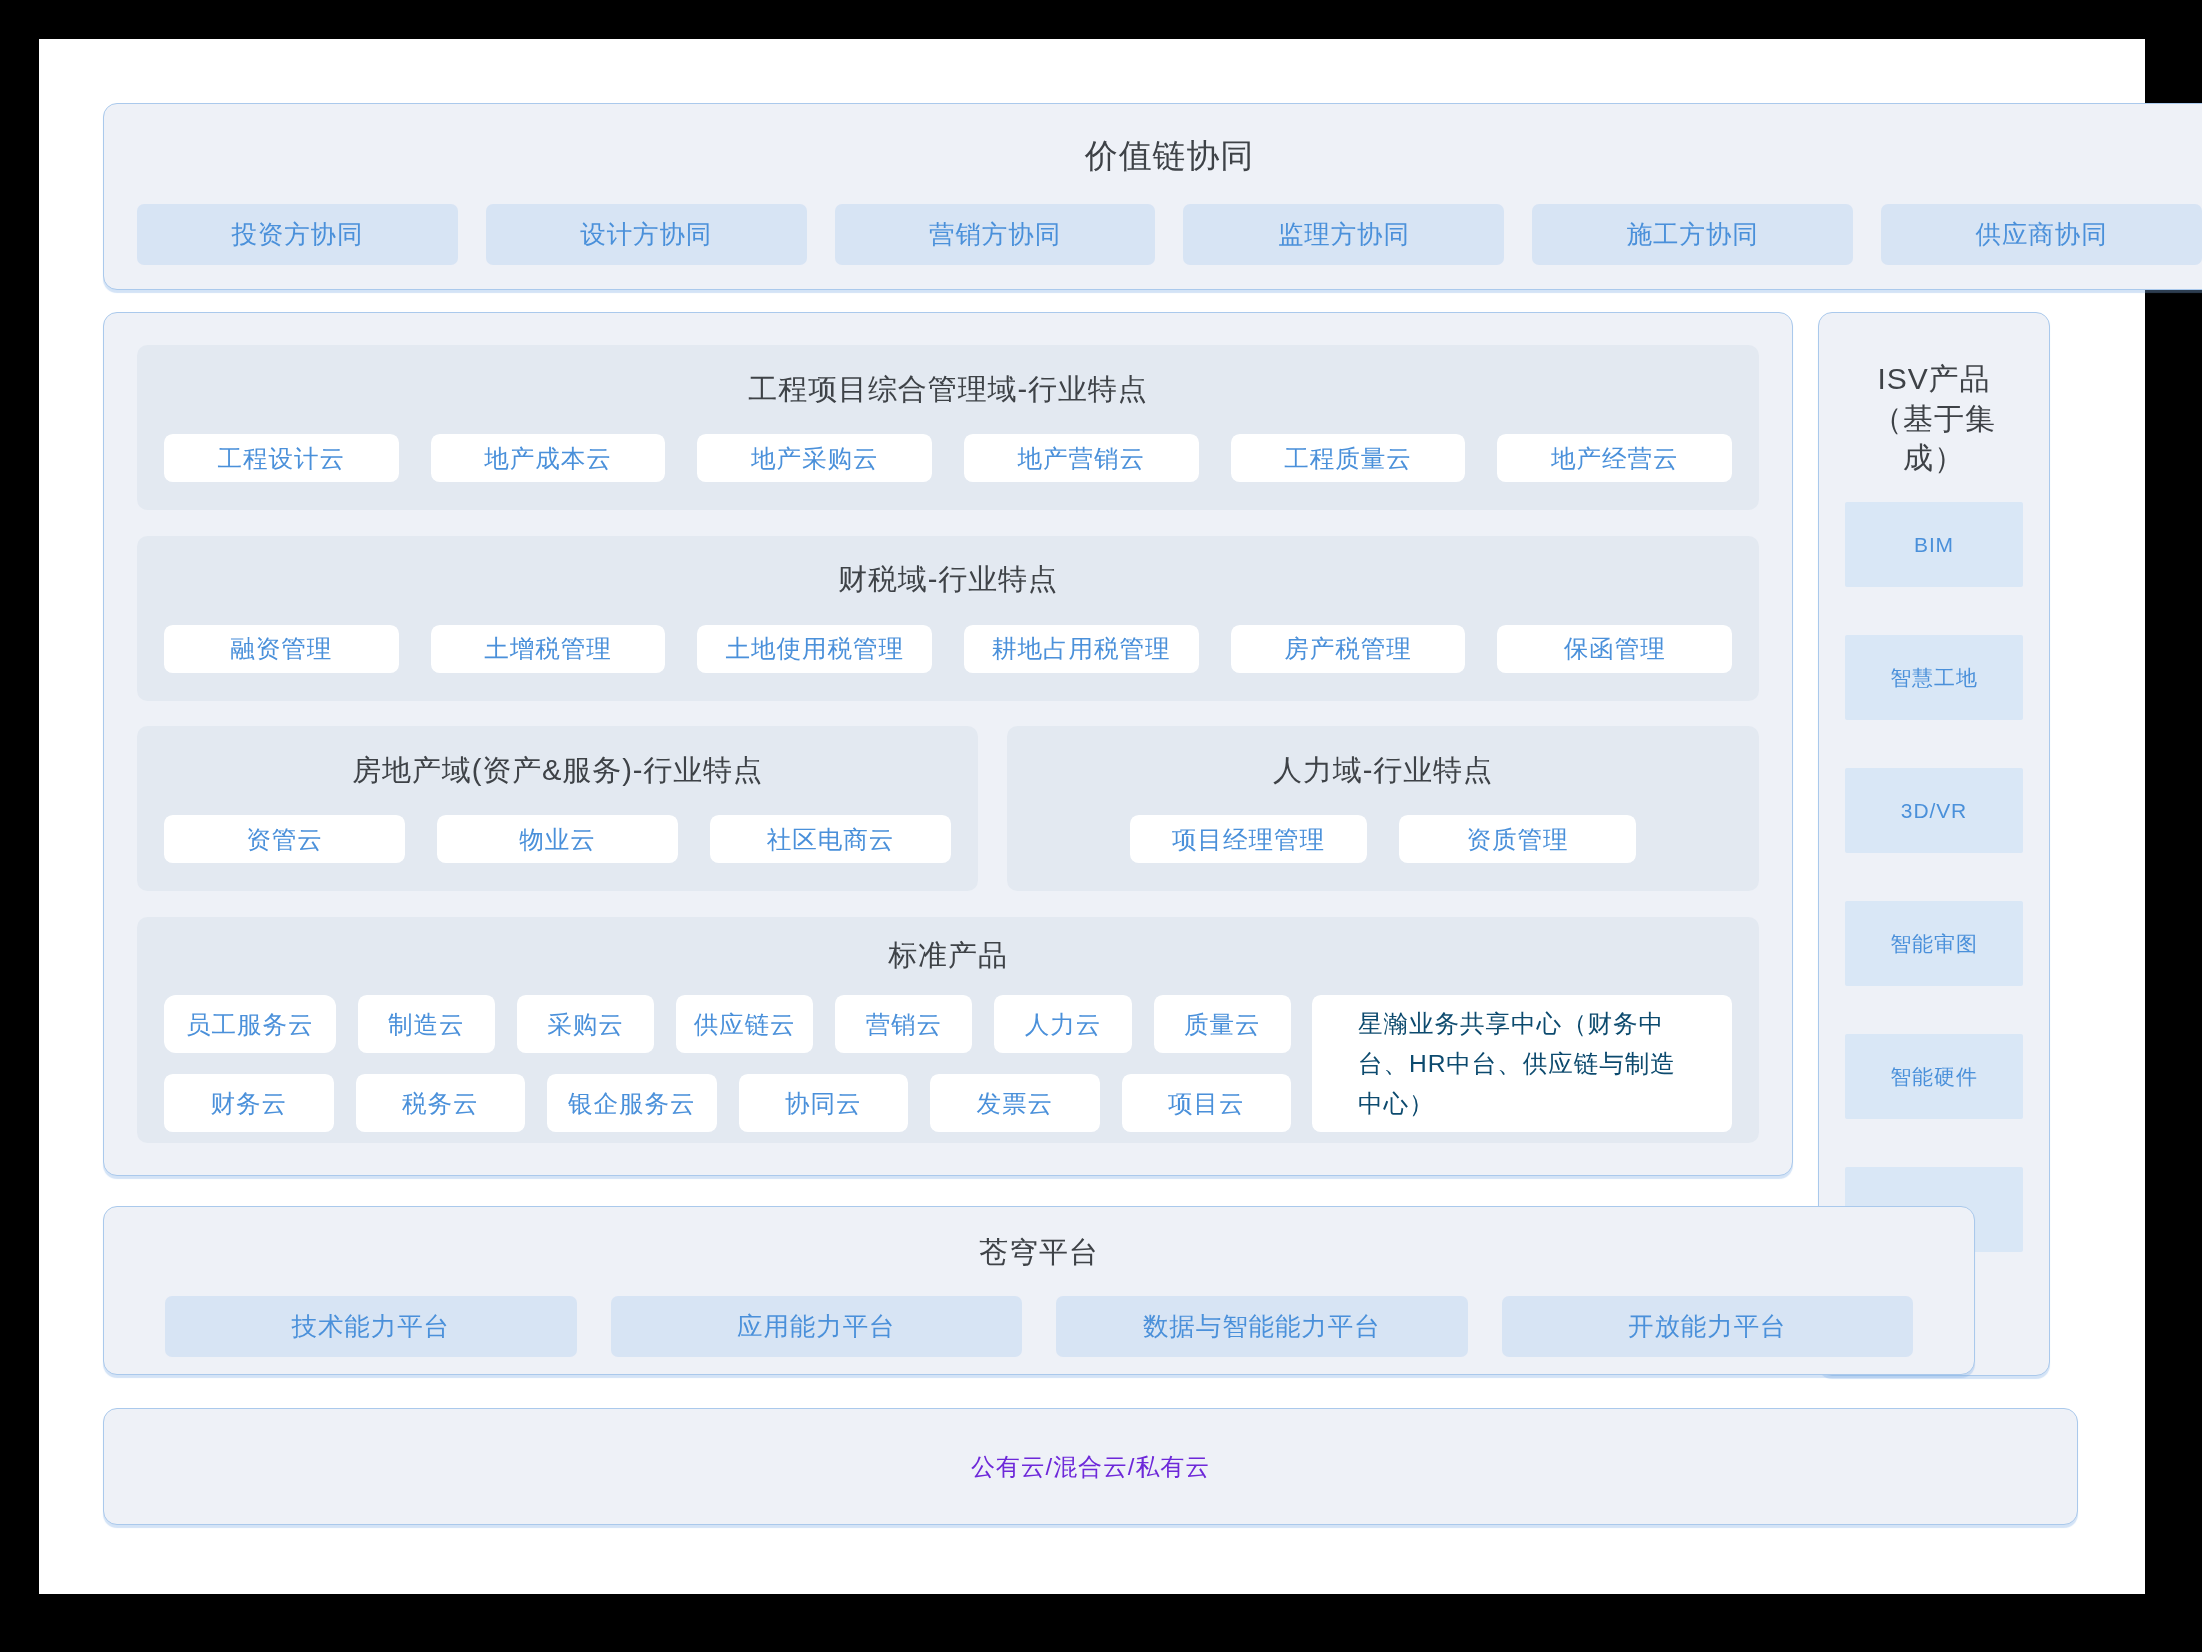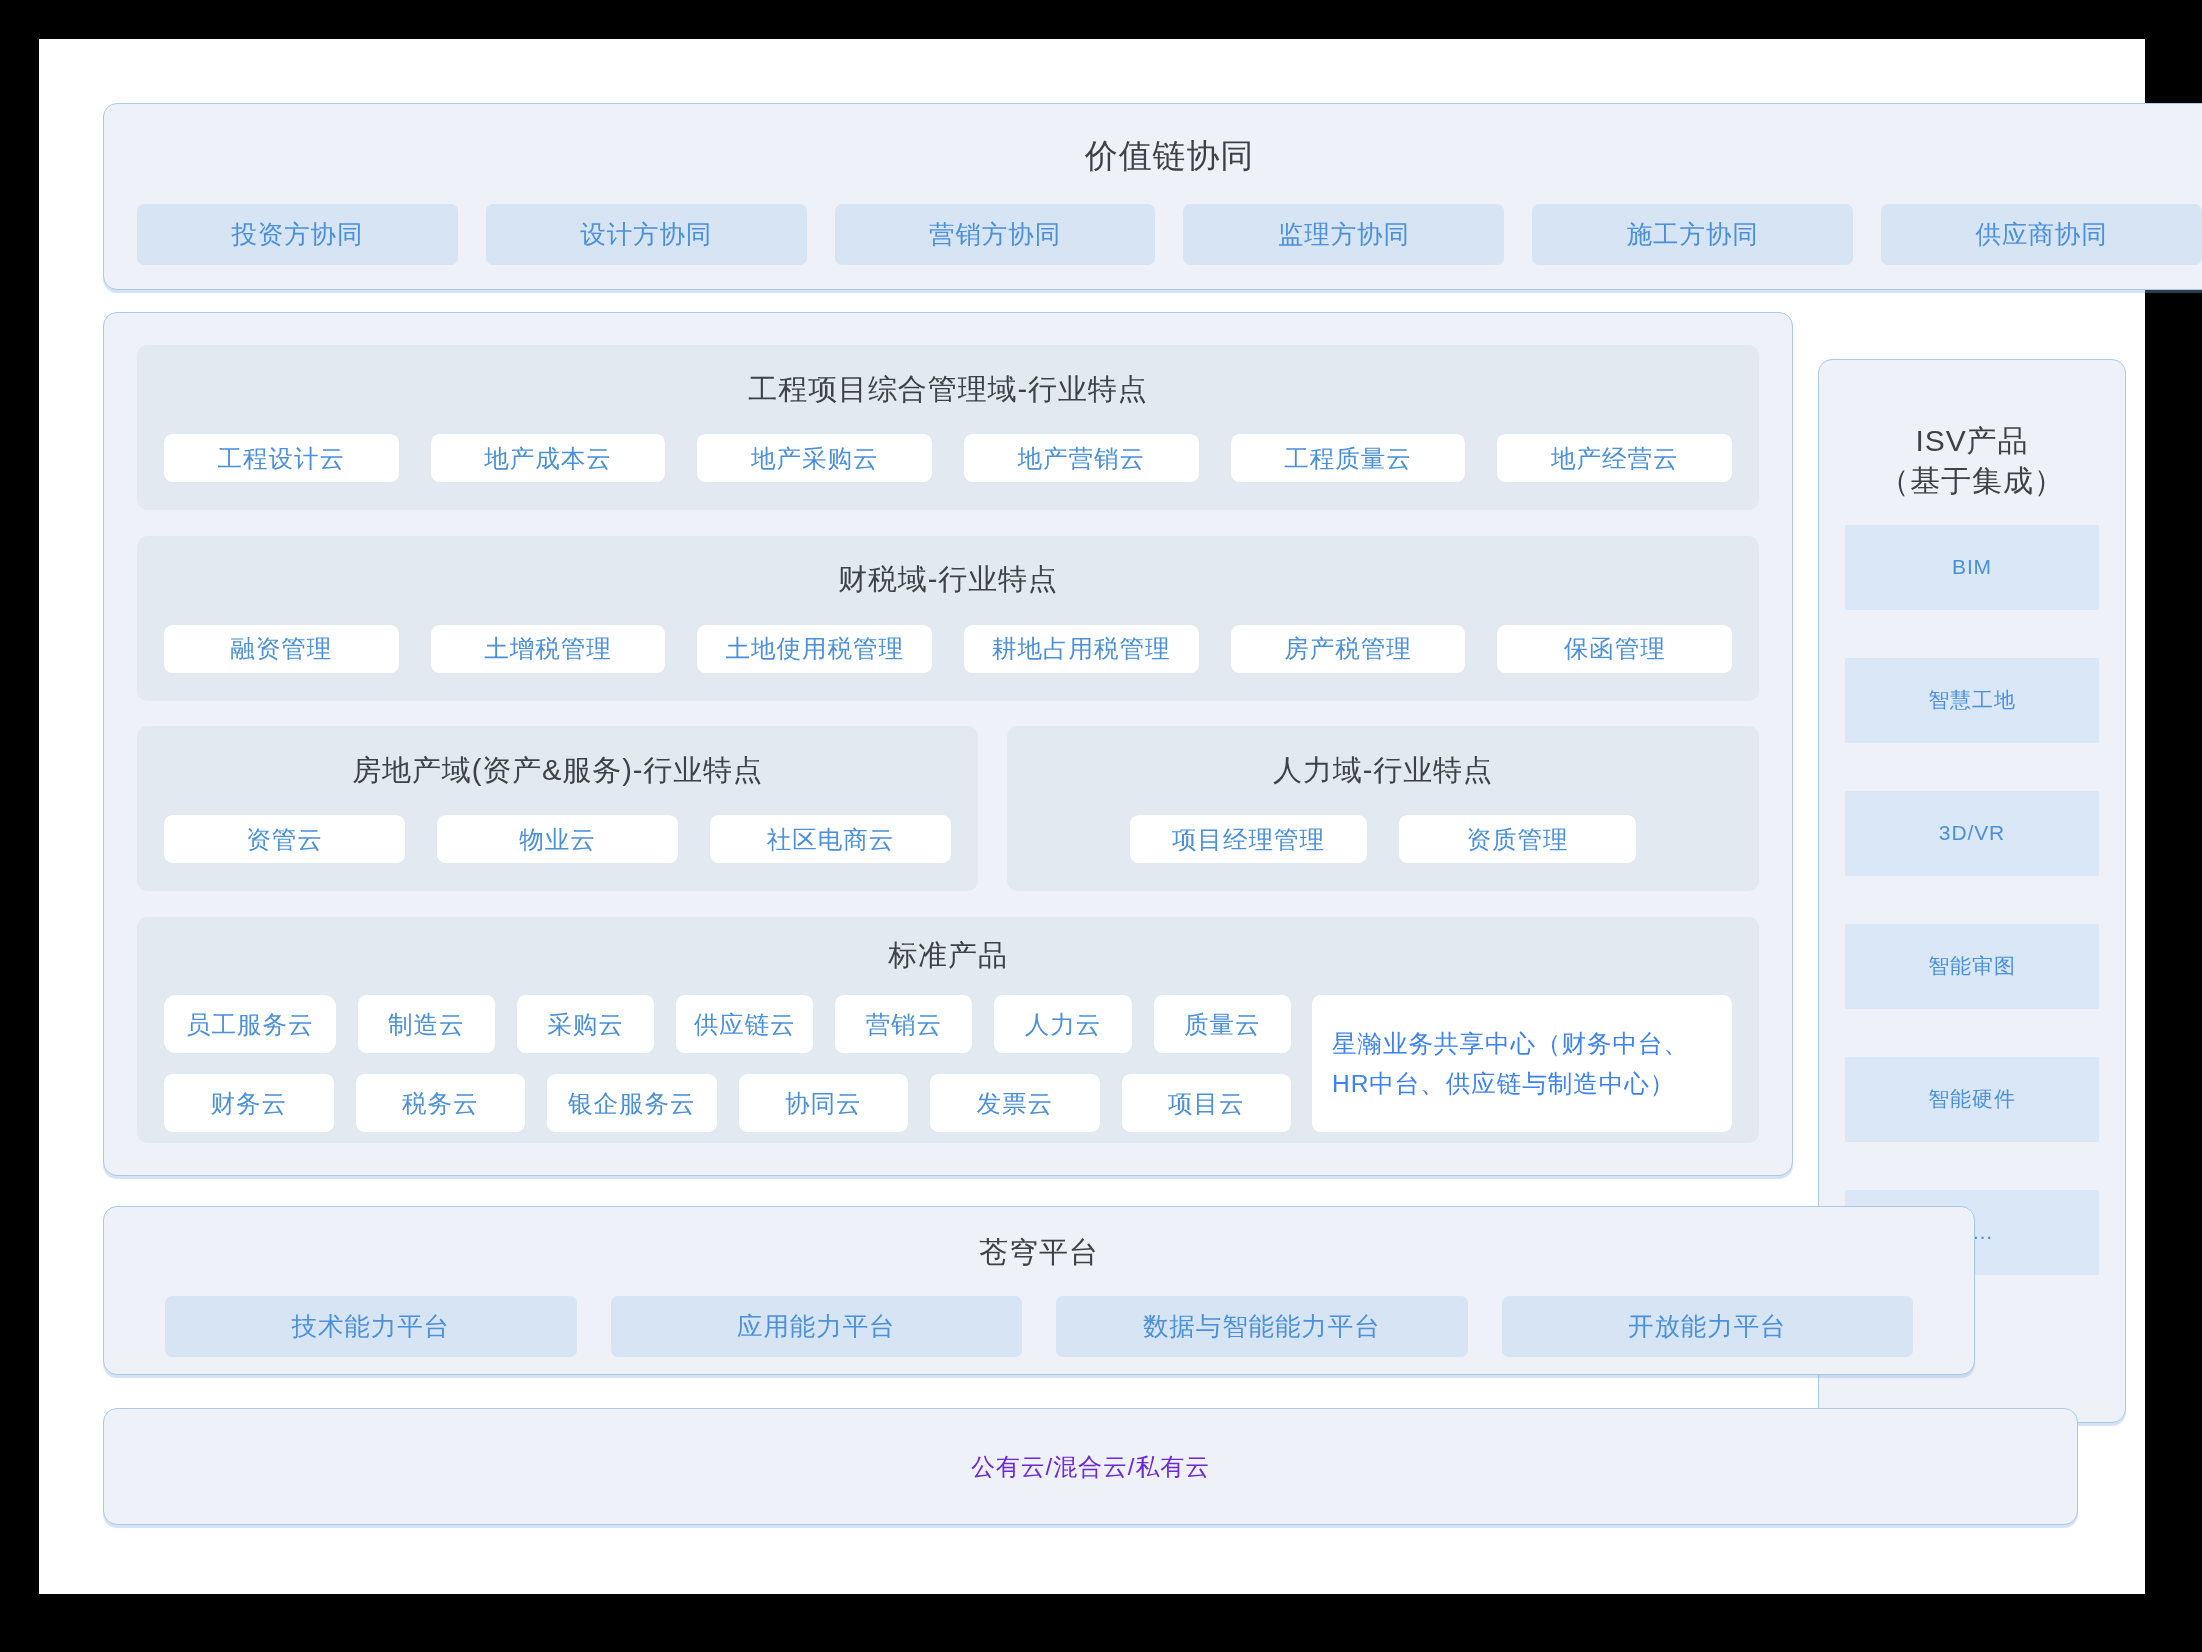--- a/index.html
+++ b/index.html
@@ -72,27 +72,27 @@
   #panel-standard { flex:1; }
   #panel-standard .panel-title { padding-top:19.3px; }
   .std-body { display:flex; gap:21px; padding:0 27px; margin-top:19.3px; }
   .std-left { flex:1; display:flex; flex-direction:column; gap:21px; }
   .std-row { display:flex; gap:22px; }
   .std-row .card { height:58px; }
   .std-row .card.wide { flex:1.25;border-radius:12px; }
   .highlight-card {
     flex:0 0 420px;
     background:#ffffff; border-radius:8.8px;
-    color:#3b82f6; font-size:24.6px; line-height:1.62;
+    color:#0c4a6e; font-size:24.6px; line-height:1.62;
     display:flex; align-items:center;
-    padding:0 20px;
-    letter-spacing:0.9px;
-  }
-  
-  #sidebar { left:1779px; top:273px; width:308px; height:1064px; padding:26px 26px;margin-top:47px; }
+    padding:0 46px;
+    letter-spacing:0.9px;
+  }
+  
+  #sidebar { left:1779px; top:273px; width:232px; height:1064px; padding:11px 26px; }
   .sidebar-title {
     margin-top:35px;
     text-align:center; color:#3e4247;
     font-size:30px; line-height:1.32; letter-spacing:0.9px;
   }
   .sidebar-items {
     margin-top:24.6px;
     display:flex; flex-direction:column; gap:48px;
   }
   .sidebar-chip {

